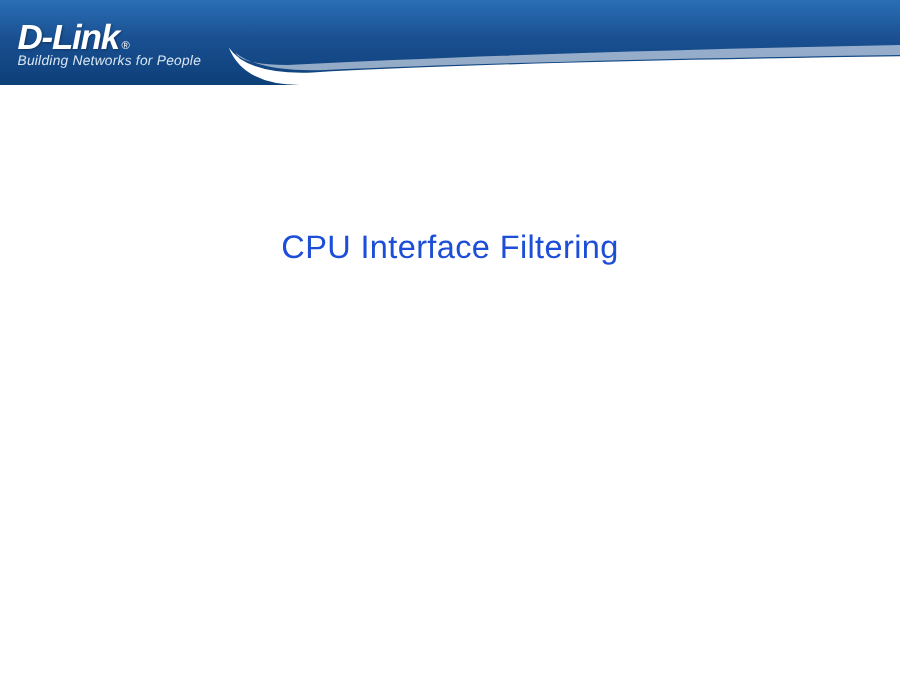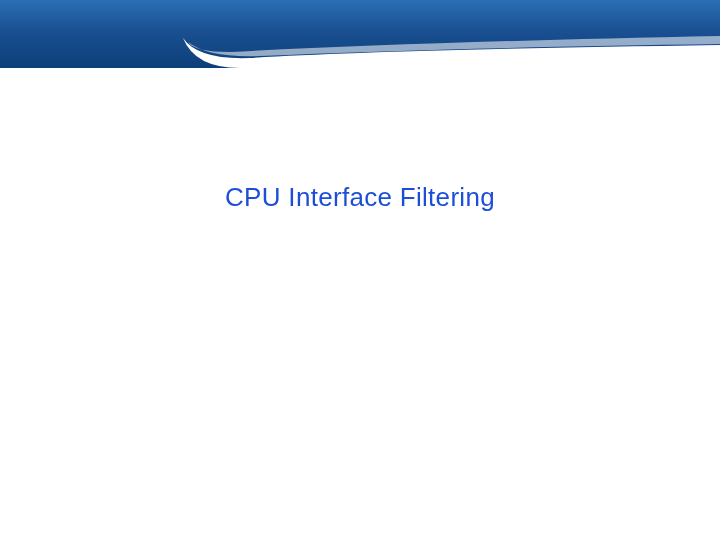--- a/index.html
+++ b/index.html
@@ -80,20 +80,25 @@
       font-weight: normal;
       text-align: center;
       letter-spacing: 0.3px;
     }
   </style>
 </head>
 <body>
 
 <div class="header-bar">
   <div class="logo-block">
+    <div class="logo-top">
+      <span class="logo-main">D-Link</span>
+      <span class="logo-reg">®</span>
+    </div>
+    <div class="logo-tagline">Building Networks for People</div>
   </div>
   <div class="header-curve">
     <svg viewBox="0 0 540 68" preserveAspectRatio="none">
       <path d="M 0 0 L 540 0 L 540 68 L 60 68 Q 10 68 0 35 Q 0 10 0 0 Z" fill="url(#curvegrad)"></path>
       <path d="M 540 68 L 60 68 Q 15 68 3 38 Q 18 60 70 58 Q 200 50 540 45 Z" fill="#ffffff"></path>
       <path d="M 540 44 Q 260 48 80 56 Q 28 58 8 42 Q 14 52 50 52 Q 240 42 540 36 Z" fill="rgba(255,255,255,0.55)"></path>
       <defs>
         <linearGradient id="curvegrad" x1="0" y1="0" x2="0" y2="1">
           <stop offset="0%" stop-color="#2a6fb5"></stop>
           <stop offset="45%" stop-color="#1a5092"></stop>

